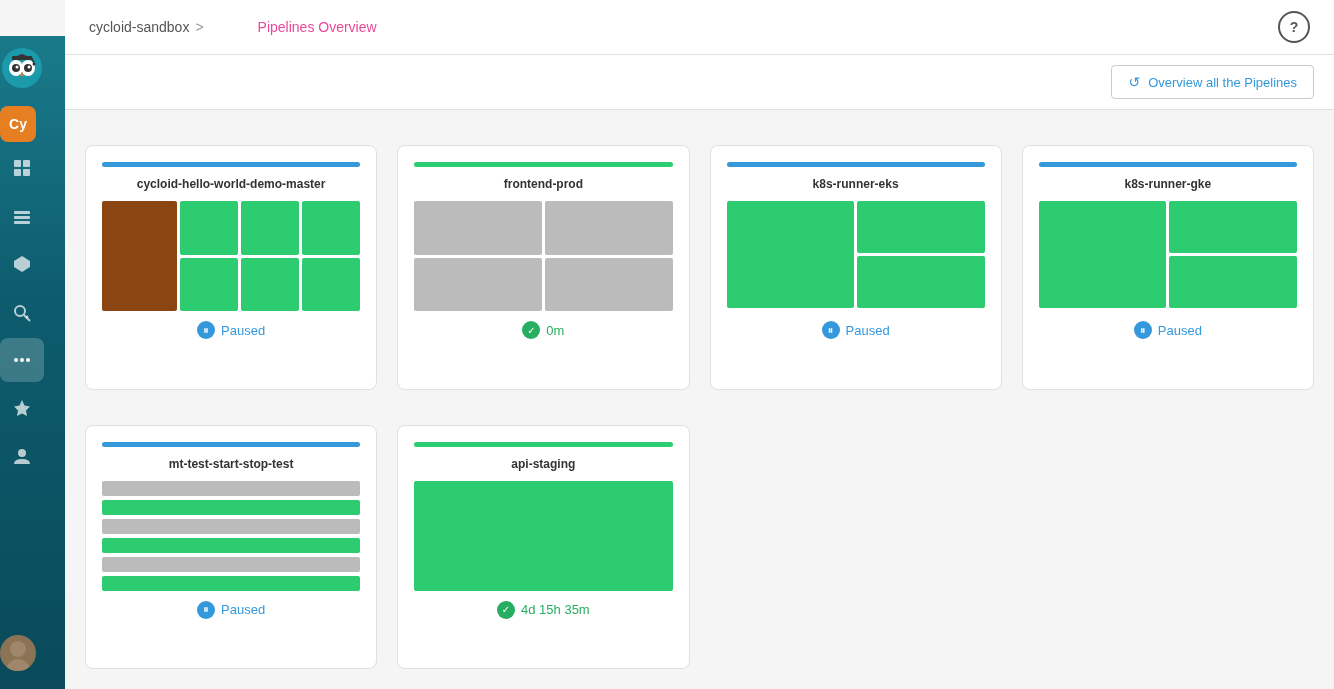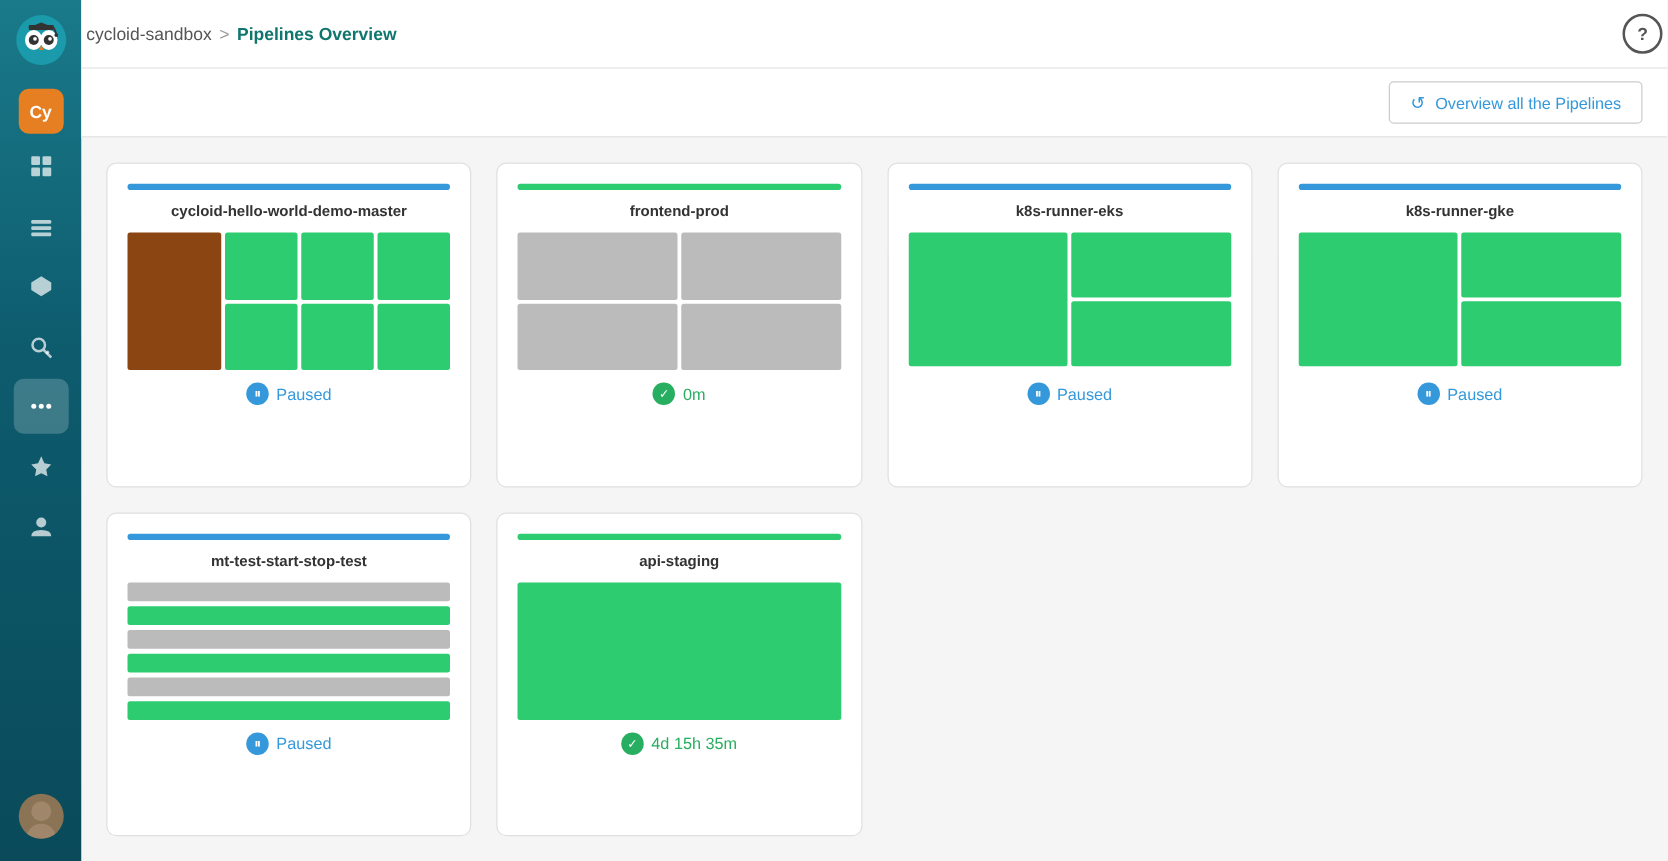--- a/index.html
+++ b/index.html
@@ -4,24 +4,24 @@
   <style>
     * { box-sizing: border-box; margin: 0; padding: 0; }
     body { font-family: -apple-system, BlinkMacSystemFont, 'Segoe UI', sans-serif; background: #f5f5f5; display: flex; height: 689px; overflow: hidden; }
 
     
     .sidebar {
       width: 65px;
       background: linear-gradient(180deg, #1a7a8a 0%, #0d5c6e 40%, #0a4a5a 100%);
       display: flex;
       flex-direction: column;
-      align-items: center;
       padding: 10px 0;
       gap: 4px;
       flex-shrink: 0;
+      margin-top: 36px;
     }
     .sidebar-item {
       width: 44px;
       height: 44px;
       display: flex;
       align-items: center;
       justify-content: center;
       border-radius: 8px;
       cursor: pointer;
       color: rgba(255,255,255,0.7);
@@ -60,21 +60,21 @@
     .main {
       flex: 1;
       display: flex;
       flex-direction: column;
       overflow: hidden;
     }
 
     
     .header {
       background: white;
-      padding: 0 4px;
+      padding: 0 24px;
       height: 55px;
       display: flex;
       align-items: center;
       justify-content: space-between;
       border-bottom: 1px solid #e0e0e0;
     }
     .breadcrumb {
       display: flex;
       align-items: center;
       gap: 6px;
@@ -132,20 +132,21 @@
     .pipeline-card {
       background: white;
       border-radius: 8px;
       border: 1px solid #e0e0e0;
       padding: 16px;
       display: flex;
       flex-direction: column;
       align-items: center;
       gap: 10px;
       cursor: pointer;
+      margin-top: 15px;
     }
 
     .pipeline-top-bar {
       width: 100%;
       height: 5px;
       border-radius: 3px;
     }
     .bar-blue { background: #3498db; }
     .bar-green { background: #2ecc71; }
     .bar-red { background: #e74c3c; }
@@ -270,21 +271,21 @@
     </svg>
   </div>
 </div>
 
 <div class="main">
 
   <div class="header">
     <div class="breadcrumb">
       <span style="color:#555; cursor:pointer;">cycloid-sandbox</span>
       <span style="color:#999;">&gt;</span>
-      <span style="font-weight:700; color:#0f766e;">Pipelines Overview</span>
+      <span style="font-weight:400; color:#ec4899;margin-left:48px;">Pipelines Overview</span>
     </div>
     <button class="help-btn">?</button>
   </div>
 
   <div class="toolbar">
     <button class="refresh-btn">
       <span style="font-size:14px;">↺</span>
       <span>Overview all the Pipelines</span>
     </button>
   </div>

